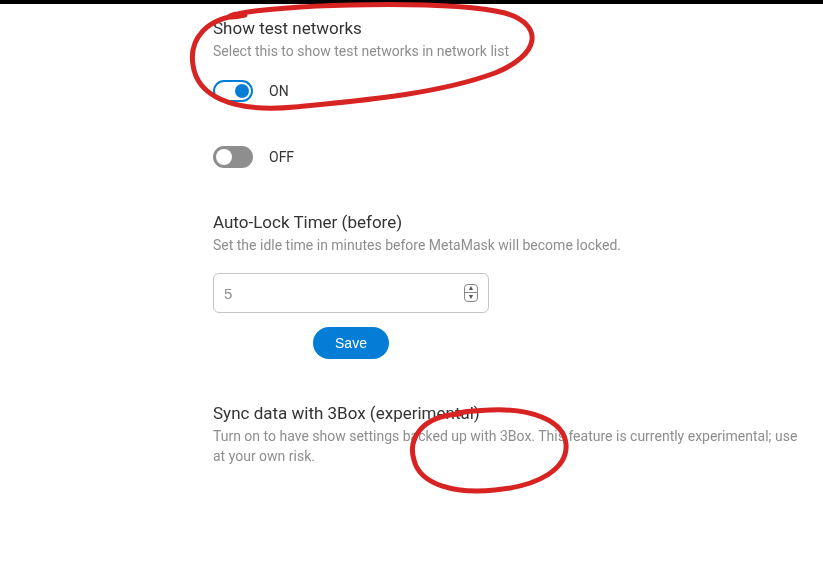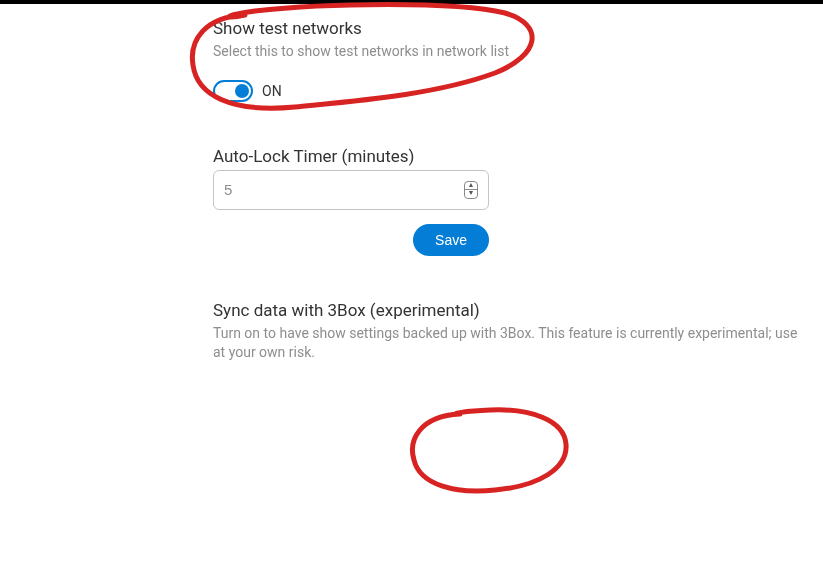--- a/index.html
+++ b/index.html
@@ -39,21 +39,21 @@
     }
     .setting-desc {
       font-size: 14px;
       color: #8e8e8e;
       line-height: 1.4;
       margin-bottom: 18px;
     }
     .toggle-row {
       display: flex;
       align-items: center;
-      gap: 9px;
+      gap: 16px;
     }
     .toggle {
       width: 40px;
       height: 22px;
       border-radius: 11px;
       position: relative;
       cursor: pointer;
     }
     .toggle.on {
       background: #fff;
@@ -120,21 +120,21 @@
       line-height: 1;
       color: #555;
       cursor: pointer;
       user-select: none;
     }
     .stepper-btn:first-child {
       border-bottom: 1px solid #888;
     }
     .save-row {
       display: flex;
-      justify-content: flex-end;
+      justify-content: center;
       width: 276px;
     }
     .save-btn {
       background: #037dd6;
       color: #fff;
       border: none;
       border-radius: 18px;
       padding: 8px 22px;
       font-size: 14px;
       cursor: pointer;
@@ -156,24 +156,31 @@
     <div class="setting-desc">Select this to show test networks in network list</div>
     <div class="toggle-row">
       <div class="toggle on">
         <div class="knob"></div>
       </div>
       <span class="toggle-label">ON</span>
     </div>
   </div>
 
   <div class="setting-block">
+    <div class="toggle-row">
+      <div class="toggle off">
+        <div class="knob"></div>
+      </div>
+      <span class="toggle-label">OFF</span>
+    </div>
   </div>
 
   <div class="setting-block">
-    <div class="setting-title">Auto-Lock Timer (minutes)</div>
+    <div class="setting-title">Auto-Lock Timer (before)</div>
+    <div class="setting-desc">Set the idle time in minutes before MetaMask will become locked.</div>
     <div class="number-input-wrap">
       <input class="number-input" value="5" style="">
       <div class="stepper">
         <div class="stepper-btn">▲</div>
         <div class="stepper-btn">▼</div>
       </div>
     </div>
     <div class="save-row">
       <button class="save-btn">Save</button>
     </div>

